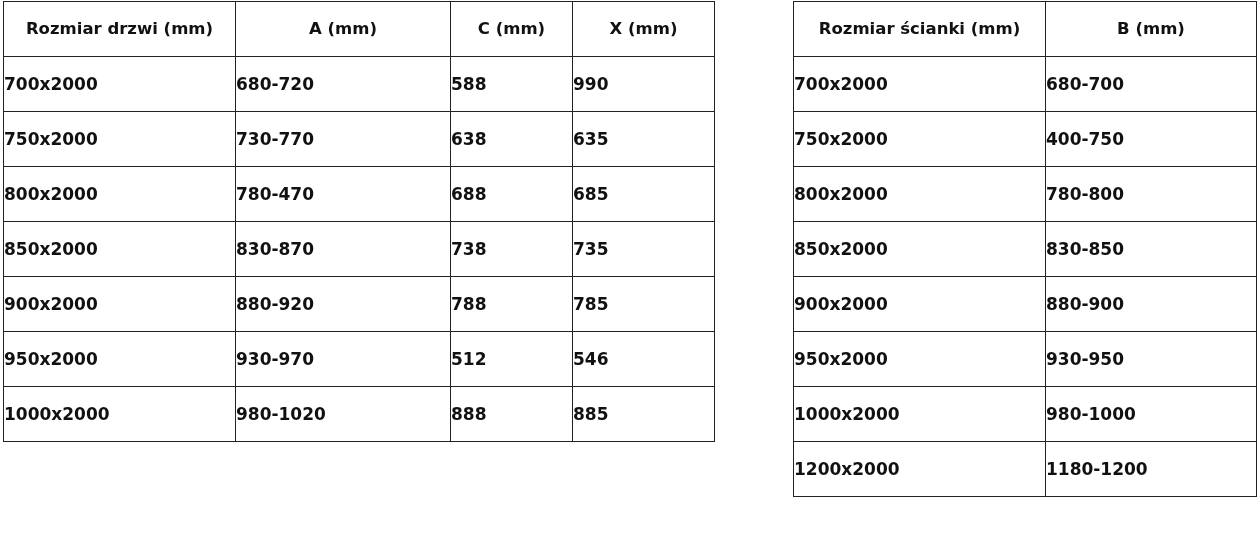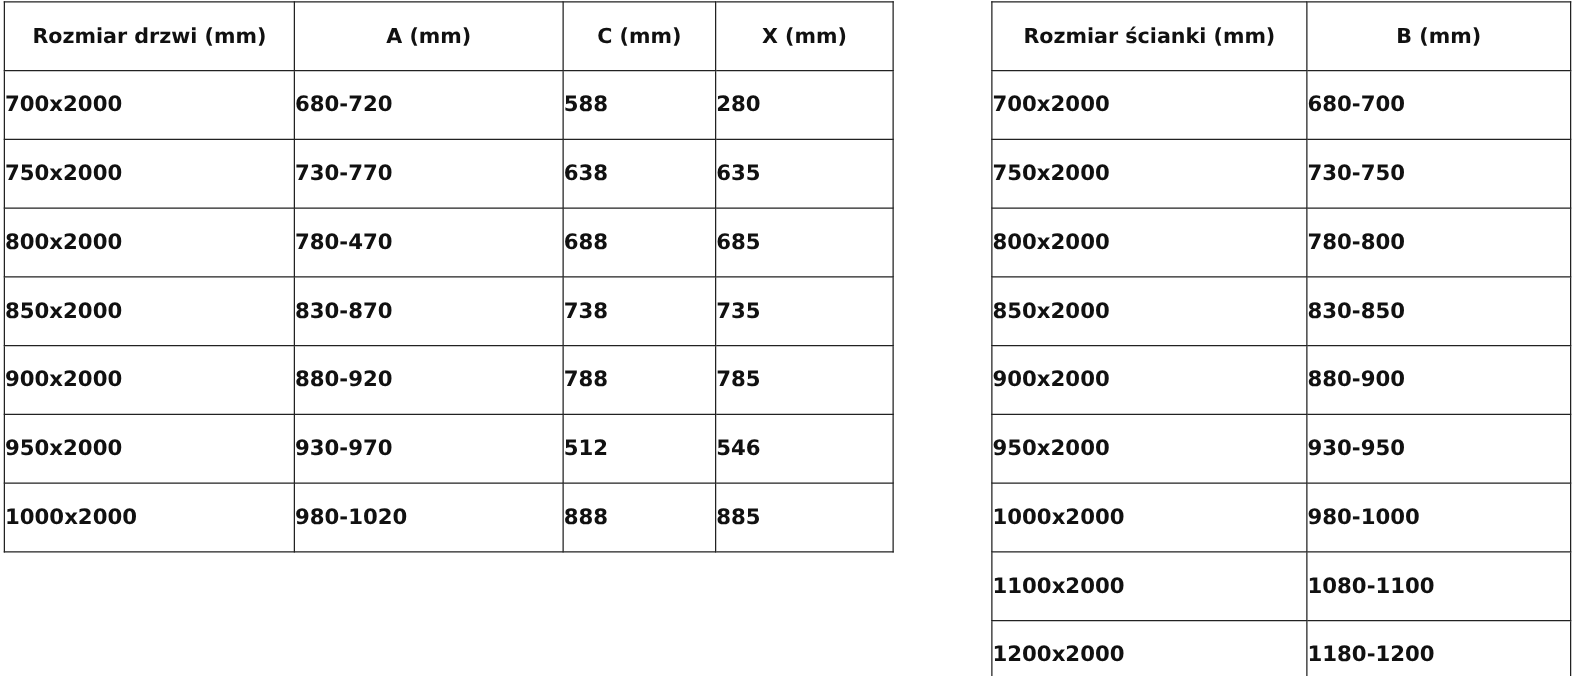--- a/index.html
+++ b/index.html
@@ -76,21 +76,21 @@
         <th>A (mm)</th>
         <th>C (mm)</th>
         <th>X (mm)</th>
       </tr>
     </thead>
     <tbody>
       <tr>
         <td>700x2000</td>
         <td>680-720</td>
         <td>588</td>
-        <td>280</td>
+        <td>990</td>
       </tr>
       <tr>
         <td>750x2000</td>
         <td>730-770</td>
         <td>638</td>
         <td>635</td>
       </tr>
       <tr>
         <td>800x2000</td>
         <td>780-470</td>
@@ -135,21 +135,21 @@
         <th>B (mm)</th>
       </tr>
     </thead>
     <tbody>
       <tr>
         <td>700x2000</td>
         <td>680-700</td>
       </tr>
       <tr>
         <td>750x2000</td>
-        <td>730-750</td>
+        <td>400-750</td>
       </tr>
       <tr>
         <td>800x2000</td>
         <td>780-800</td>
       </tr>
       <tr>
         <td>850x2000</td>
         <td>830-850</td>
       </tr>
       <tr>
@@ -158,23 +158,19 @@
       </tr>
       <tr>
         <td>950x2000</td>
         <td>930-950</td>
       </tr>
       <tr>
         <td>1000x2000</td>
         <td>980-1000</td>
       </tr>
       <tr>
-        <td>1100x2000</td>
-        <td>1080-1100</td>
-      </tr>
-      <tr>
         <td>1200x2000</td>
         <td>1180-1200</td>
       </tr>
     </tbody>
   </table>
 
 </div>
 
 </body></html>

